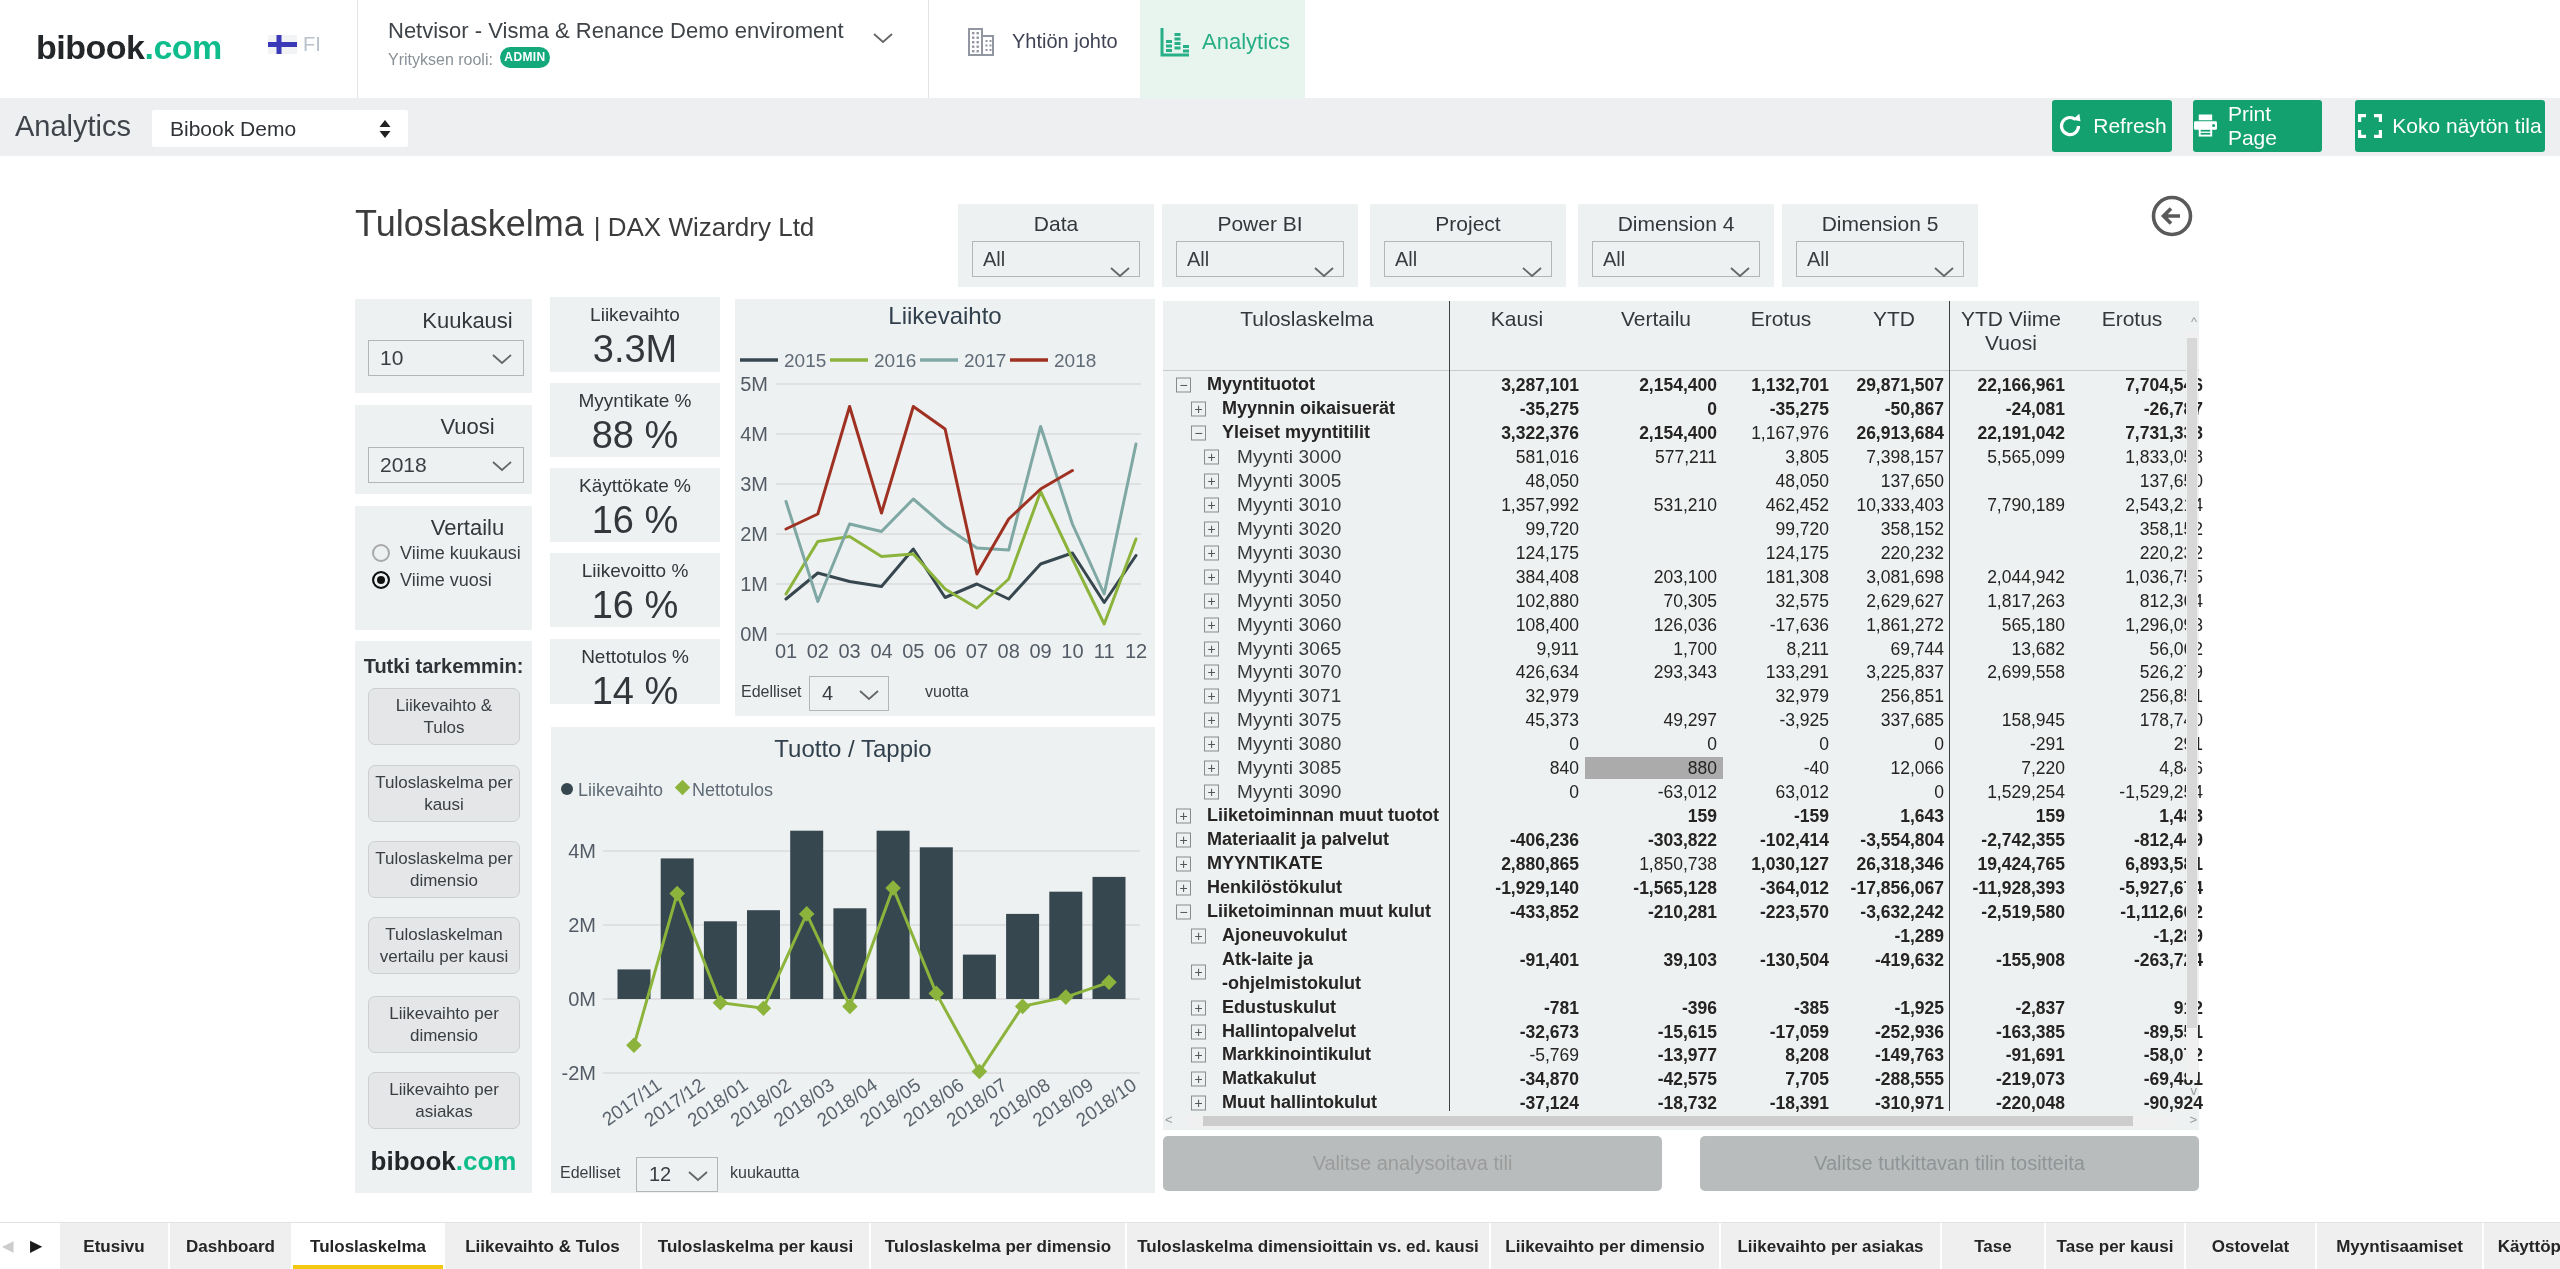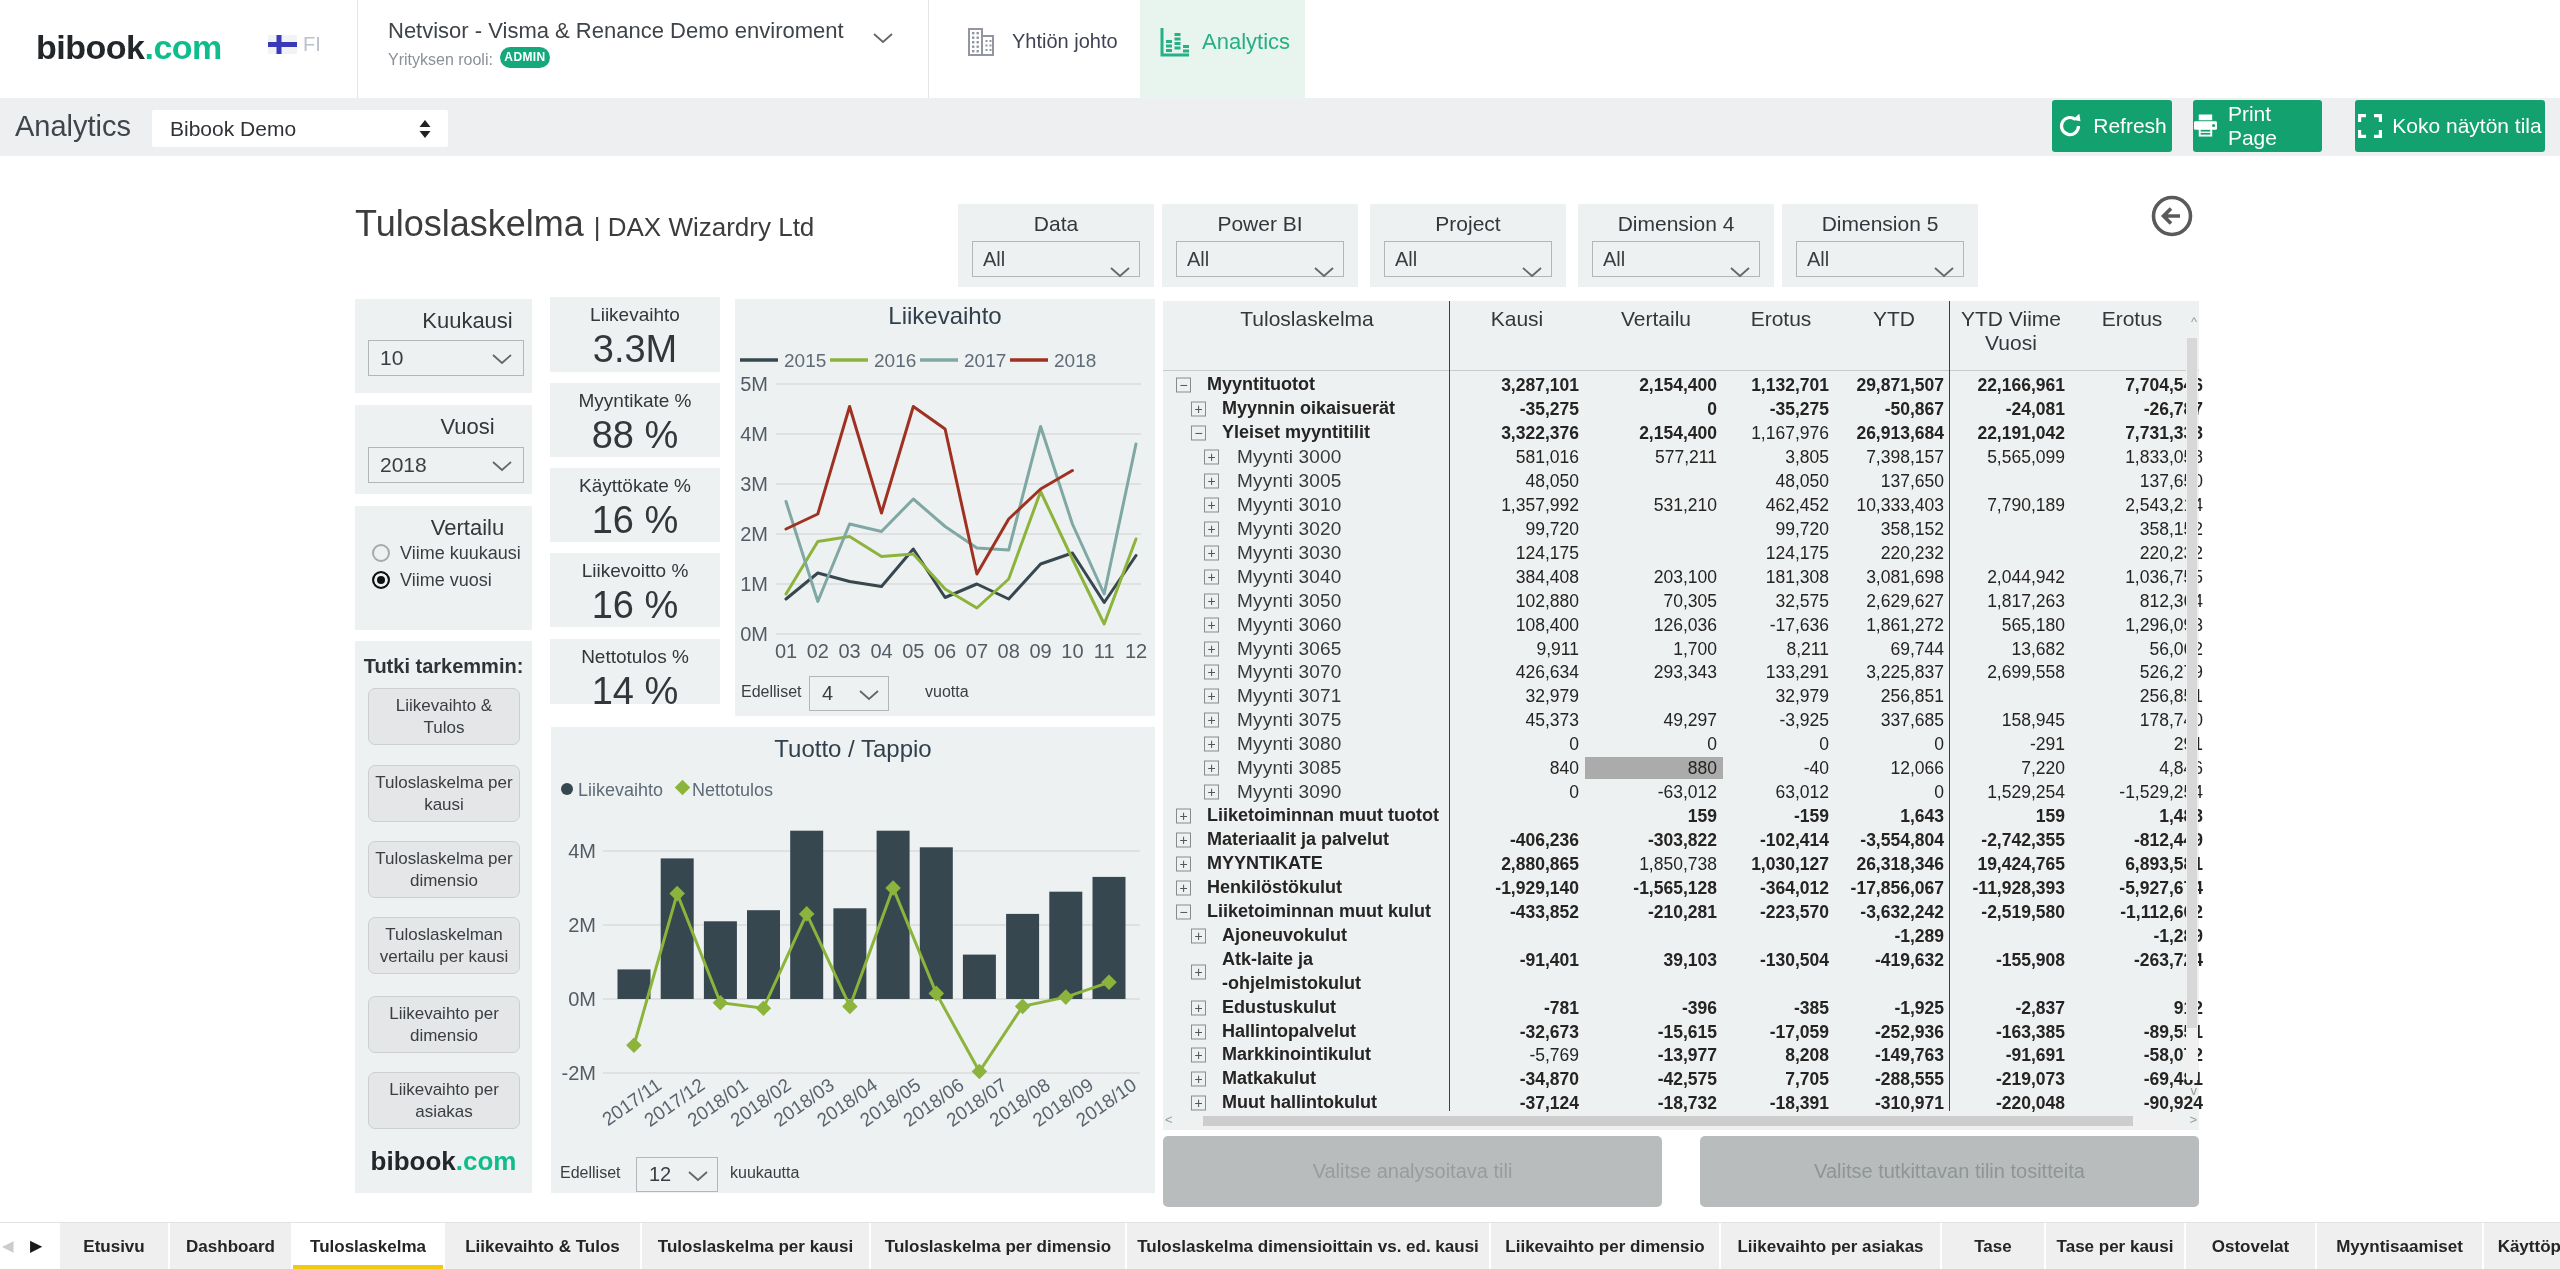--- a/index.html
+++ b/index.html
@@ -21,21 +21,21 @@
          color:#fff; font-size:12px; font-weight:700; text-align:center; line-height:21px; letter-spacing:0.4px; }
 #yj-icon { position:absolute; left:966px; top:27px; }
 #yj { position:absolute; left:1012px; top:30px; font-size:20px; color:#3f4254; }
 #antab { position:absolute; left:1140px; top:0; width:165px; height:98px; background:#e7f5ee; }
 #an-icon { position:absolute; left:20px; top:27px; }
 #an { position:absolute; left:62px; top:29px; font-size:22px; color:#27ae85; }
 
 
 #bar { position:absolute; left:0; top:98px; width:2560px; height:58px; background:#edeff1; }
 #bar h1 { position:absolute; left:15px; top:12px; font-size:29px; font-weight:400; color:#3f454b; }
-#seldemo { position:absolute; left:152px; top:12px; width:296px; height:37px; background:#fff; border-radius:2px;
+#seldemo { position:absolute; left:152px; top:12px; width:256px; height:37px; background:#fff; border-radius:2px;
            font-size:21px; color:#2f3337; line-height:37px; padding-left:18px; }
 #seldemo svg { position:absolute; right:16px; top:9px; }
 .gbtn { position:absolute; top:2px; height:52px; background:#13a170; border-radius:3px; color:#fff;
         font-size:21px; display:flex; align-items:center; justify-content:center; gap:10px; }
 #btn-refresh { left:2052px; width:120px; }
 #btn-print { left:2193px; width:129px; }
 #btn-full { left:2355px; width:190px; }
 
 
 #title { position:absolute; left:355px; top:203px; font-size:36px; color:#3c3c3c; }
@@ -100,21 +100,21 @@
 .hl { position:absolute; top:1px; bottom:1px; width:138px; background:#ababab; }
 #vscroll { position:absolute; right:1px; top:5px; width:12px; height:800px; }
 #vscroll .tr { position:absolute; top:26px; bottom:26px; left:0; width:12px; background:#f0f0f0; }
 #vscroll .th2 { position:absolute; top:32px; left:1px; width:10px; height:690px; background:#d8d8d8; }
 #hscroll { position:absolute; left:0; bottom:3px; height:12px; width:1036px; }
 #hscroll .tr { position:absolute; left:24px; right:24px; top:0; height:12px; background:#f0f0f0; }
 #hscroll .th2 { position:absolute; left:40px; top:1px; width:930px; height:10px; background:#cdcdcd; }
 .sarr { position:absolute; font-size:13px; color:#999; }
 
 
-.bigbtn { position:absolute; top:1136px; height:71px; background:#b9bcbc; border-radius:5px; color:#9b9b9b;
+.bigbtn { position:absolute; top:1136px; height:55px; background:#b9bcbc; border-radius:5px; color:#9b9b9b;
           font-size:20px; display:flex; align-items:center; justify-content:center; }
 #bb1 { left:1163px; width:499px; }
 #bb2 { left:1700px; width:499px; color:#8f9496; }
 
 
 #footer { position:absolute; left:0; top:1222px; width:2560px; height:47px; background:#fff; border-top:1px solid #e3e3e3; }
 .tab { position:absolute; top:0; height:47px; background:#efefef; font-size:17px; font-weight:700; color:#252525;
        display:flex; align-items:center; justify-content:center; white-space:nowrap; overflow:hidden; }
 .tab.active { background:#fff; }
 .tab.active::after { content:""; position:absolute; left:0; right:0; bottom:0; height:5px; background:#f2c811; }

